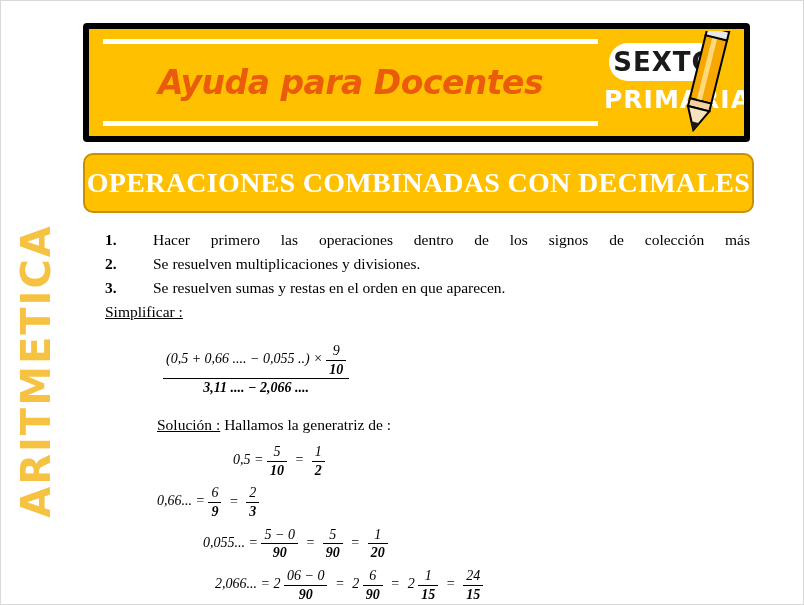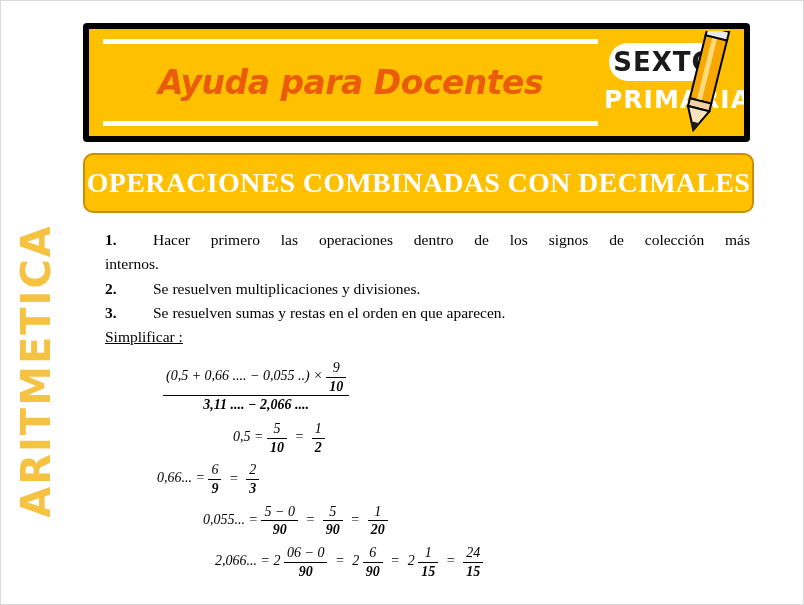--- a/index.html
+++ b/index.html
@@ -177,21 +177,21 @@
     width: 48px;
   }
   .rule-1 { text-align: justify; text-align-last: justify; }
   .rule-1b { margin-bottom: 3px; }
 
   .underlined {
     text-decoration: underline;
   }
   .simplificar {
     margin-top: 2px;
-    margin-bottom: 12px;
+    margin-bottom: 20px;
   }
 
   
   .math {
     font-family: "Liberation Serif", serif;
     font-style: italic;
   }
   .frac {
     display: inline-block;
     vertical-align: middle;
@@ -278,23 +278,20 @@
 
   <div class="title-bar">
     <span class="t-txt">OPERACIONES COMBINADAS CON DECIMALES</span>
   </div>
 
   <div class="content">
 
     <div class="rule rule-1">
       <span class="num">1.</span><span>Hacer primero las operaciones dentro de los signos de colección más</span>
     </div>
-    <div class="rule rule-1b">
-      <span>internos.</span>
-    </div>
     <div class="rule">
       <span class="num">2.</span><span>Se resuelven multiplicaciones y divisiones.</span>
     </div>
     <div class="rule">
       <span class="num">3.</span><span>Se resuelven sumas y restas en el orden en que aparecen.</span>
     </div>
 
     <div class="simplificar">
       <span class="underlined">Simplificar :</span>
     </div>
@@ -307,20 +304,24 @@
             <span class="top">9</span>
             <span class="bar"></span>
             <span class="bot">10</span>
           </span>
         </span>
         <span class="bar"></span>
         <span class="bot">3,11 .... − 2,066 ....</span>
       </span>
     </div>
 
+    <div class="solucion">
+      <span class="underlined">Solución :</span>
+      <span>Hallamos la generatriz de :</span>
+    </div>
 
     <div class="gen-list math">
 
       <span class="gen-line l1">
         <span>0,5 =</span>
         <span class="frac">
           <span class="top">5</span>
           <span class="bar"></span>
           <span class="bot">10</span>
         </span>

